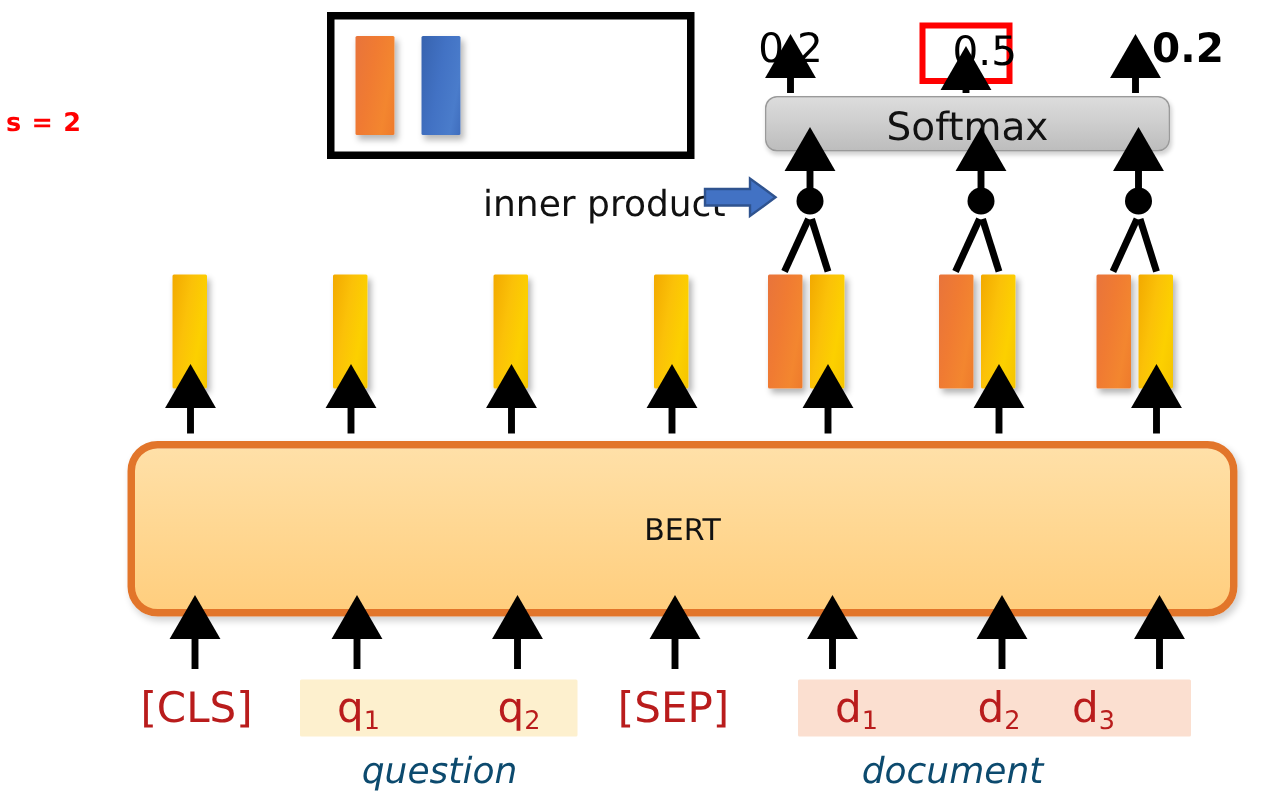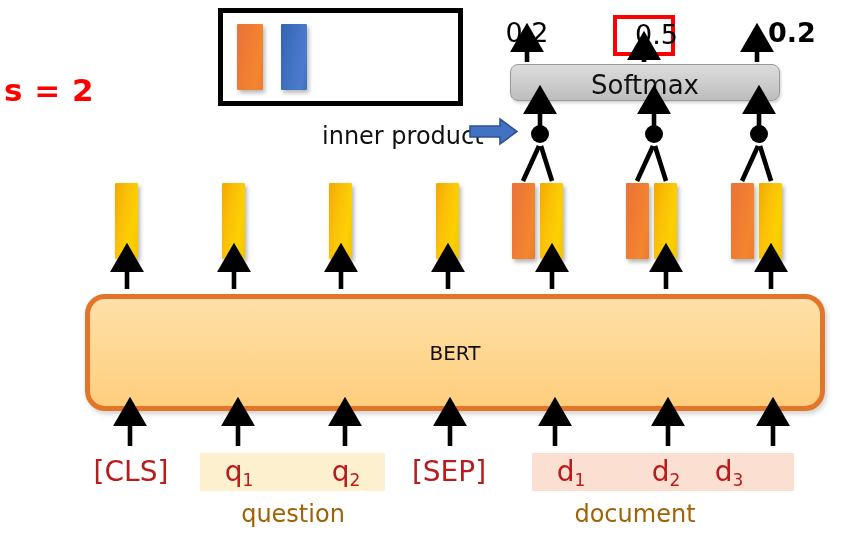--- a/index.html
+++ b/index.html
@@ -1,28 +1,28 @@
 <!DOCTYPE html>
 <html><head>
 <meta charset="utf-8">
 <style>
   html,body{margin:0;padding:0;background:#ffffff;}
   body{width:847px;height:540px;position:relative;overflow:hidden;
        font-family:"DejaVu Sans","Liberation Sans",sans-serif;color:#000;}
   .abs{position:absolute;}
 
   
-  .s-label{left:4px;top:72px;font-size:31px;font-weight:700;color:#FF0000;letter-spacing:.5px;}
+  .s-label{left:4px;top:72px;font-size:17px;font-weight:700;color:#FF0000;letter-spacing:.5px;}
   .bert-label{font-size:20px;color:#111;}
   .softmax-label{font-size:26px;color:#111;}
   .prob{font-size:27px;color:#000;text-align:center;}
   .prob-hi{border:4px solid #FF0000;padding:0 6px 2px 18px;box-sizing:border-box;}
   .tok{font-size:28px;color:#b91c1c;text-align:center;white-space:nowrap;}
   .tok sub{font-size:17px;vertical-align:baseline;position:relative;top:5px;}
-  .span-label{font-size:24px;color:#a16207;text-align:center;}
+  .span-label{font-size:24px;color:#0c4a6e;text-align:center;font-style:italic;}
   .inner-label{font-size:24px;color:#111;white-space:nowrap;}
   .legend-text{font-size:26px;color:#111;line-height:1.12;}
 
   
   .bar{width:23px;height:76px;border-radius:1px;
        box-shadow:2px 3px 4px rgba(0,0,0,.30);}
   .bar-y{background:linear-gradient(100deg,#F2A900 0%,#FBC108 38%,#FCD000 70%,#F5C400 100%);}
   .bar-o{background:linear-gradient(100deg,#E8743B 0%,#F07B32 40%,#F3862F 75%,#EE7A2C 100%);}
   .bar-b{background:linear-gradient(100deg,#3763AF 0%,#4272C4 45%,#4A7CCB 80%,#3F6DBD 100%);}
 

